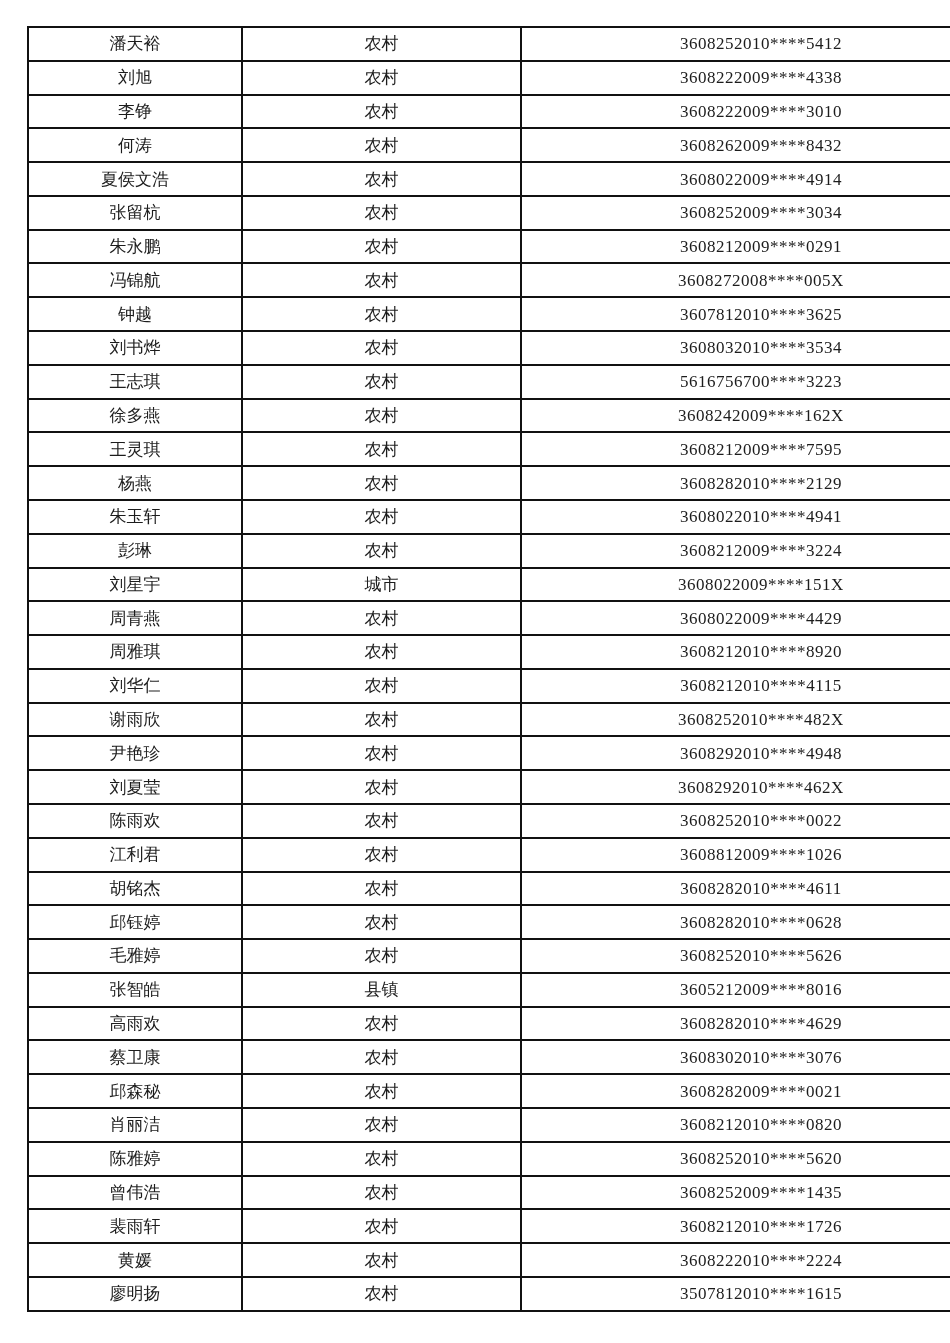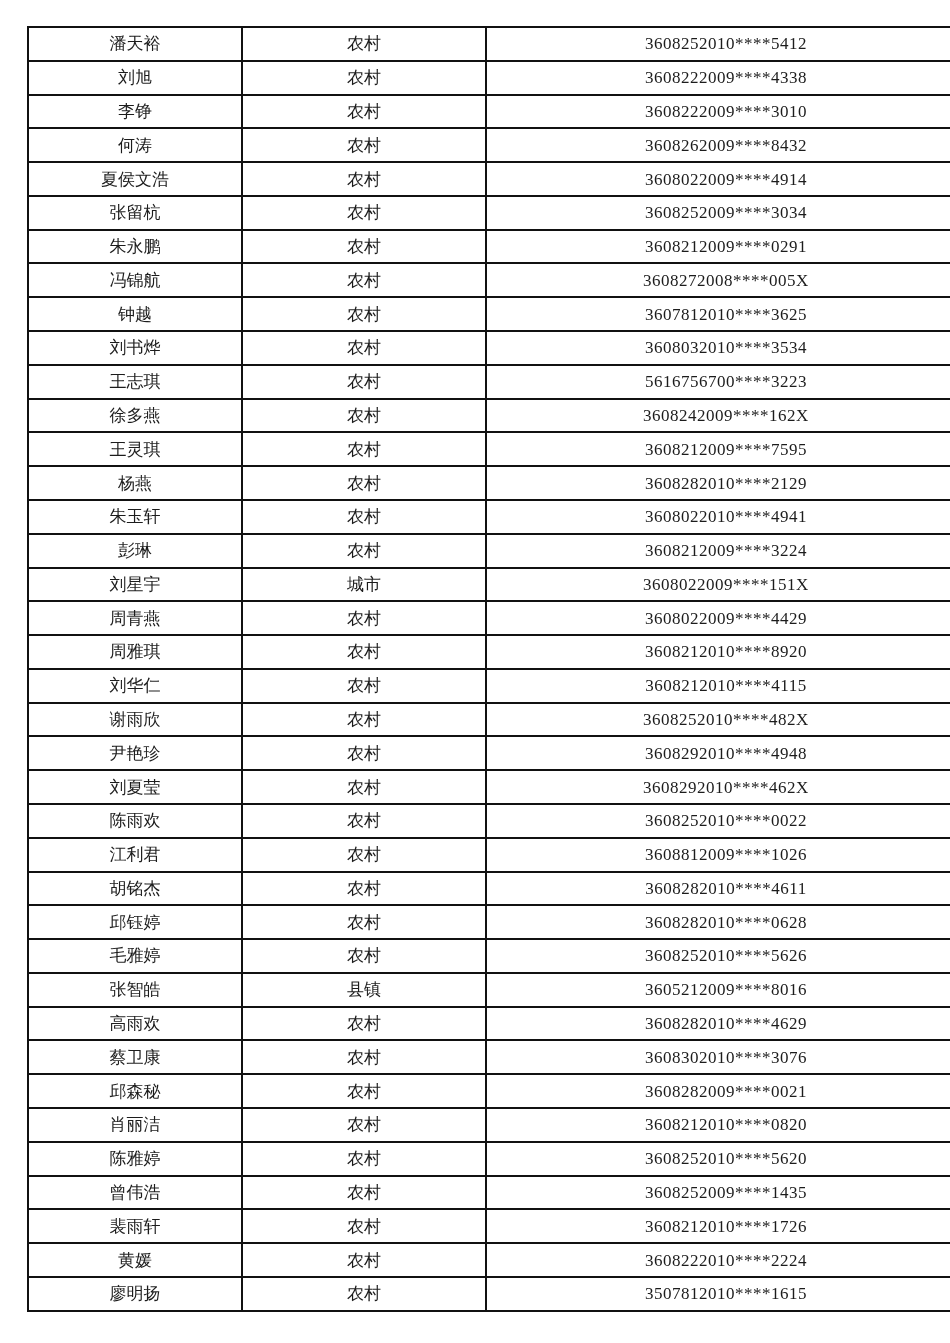--- a/index.html
+++ b/index.html
@@ -30,21 +30,21 @@
     text-align: center;
     vertical-align: middle;
     font-size: 17px;
     color: #1c1c1c;
     height: 32px;
     line-height: 1;
     overflow: hidden;
     white-space: nowrap;
   }
   td.col-name  { width: 214px; }
-  td.col-type  { width: 244px; margin-left: 21px; }
+  td.col-type  { width: 279px; margin-left: 21px; }
   td.col-id    { width: 480px; letter-spacing: 0.5px; }
 </style>
 </head>
 <body>
 
 <div class="page">
   <table class="roster">
     <tbody id="roster-body">
         <tr>
           <td class="col-name">潘天裕</td>

